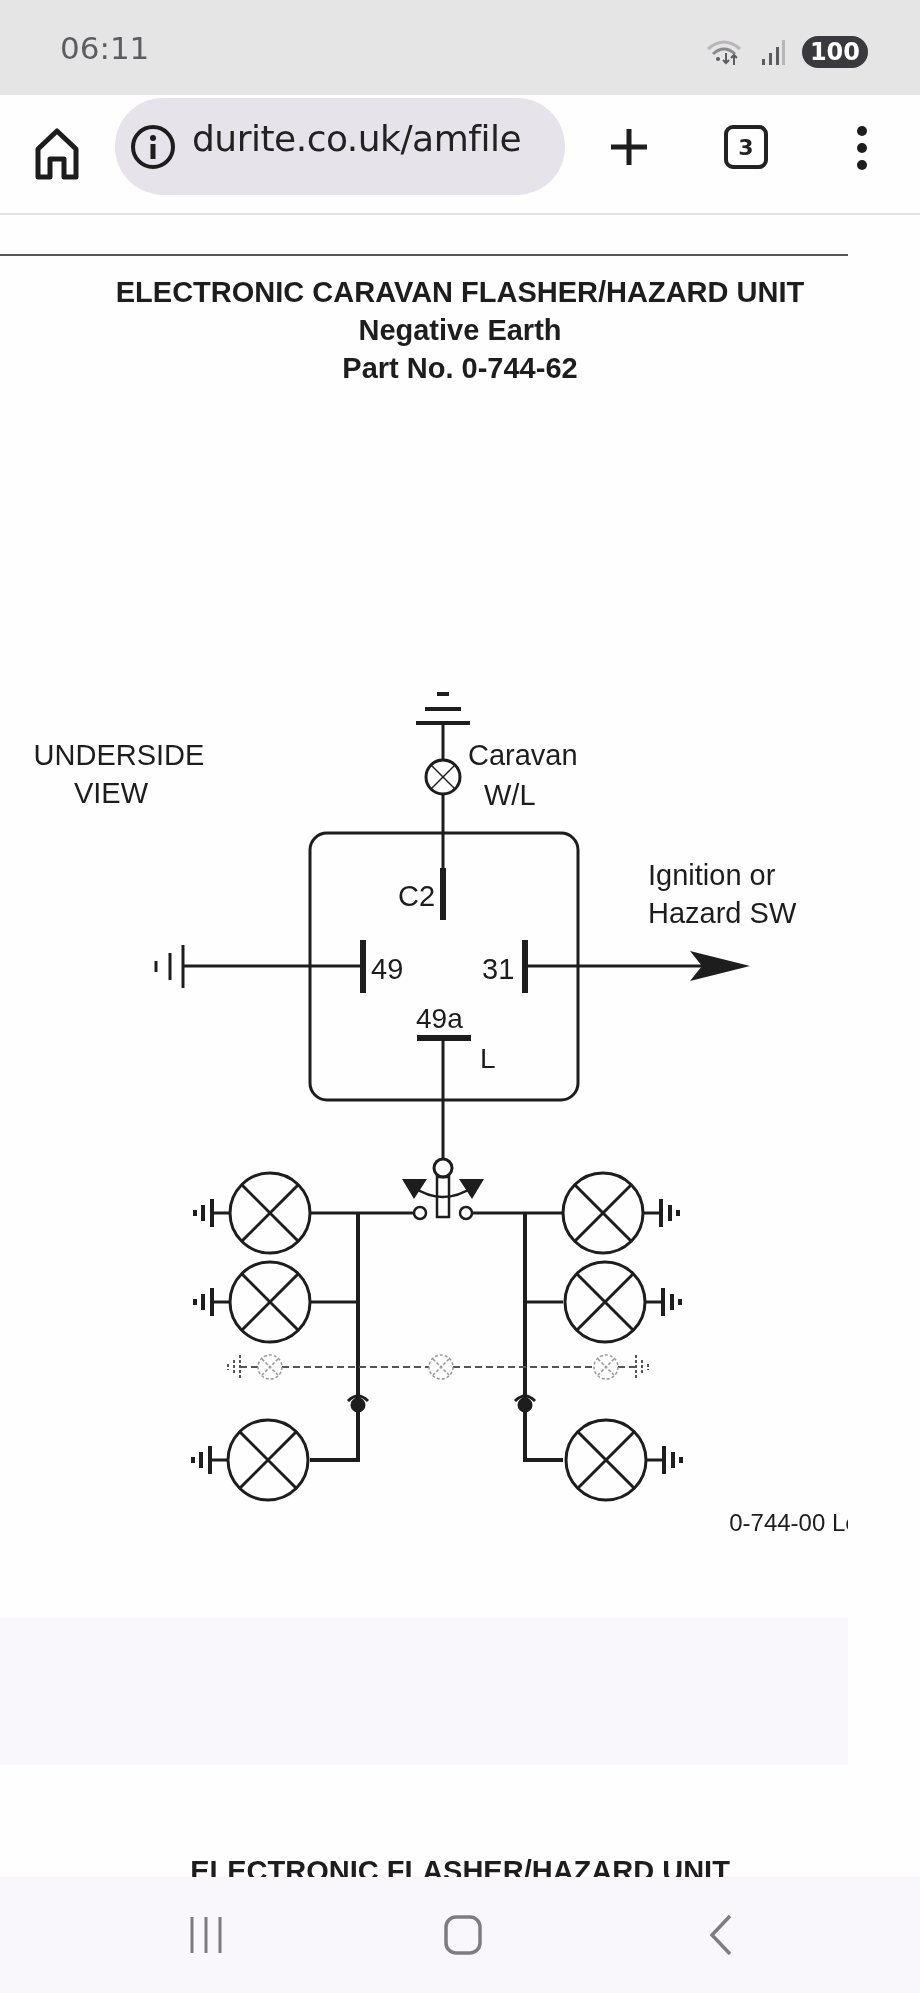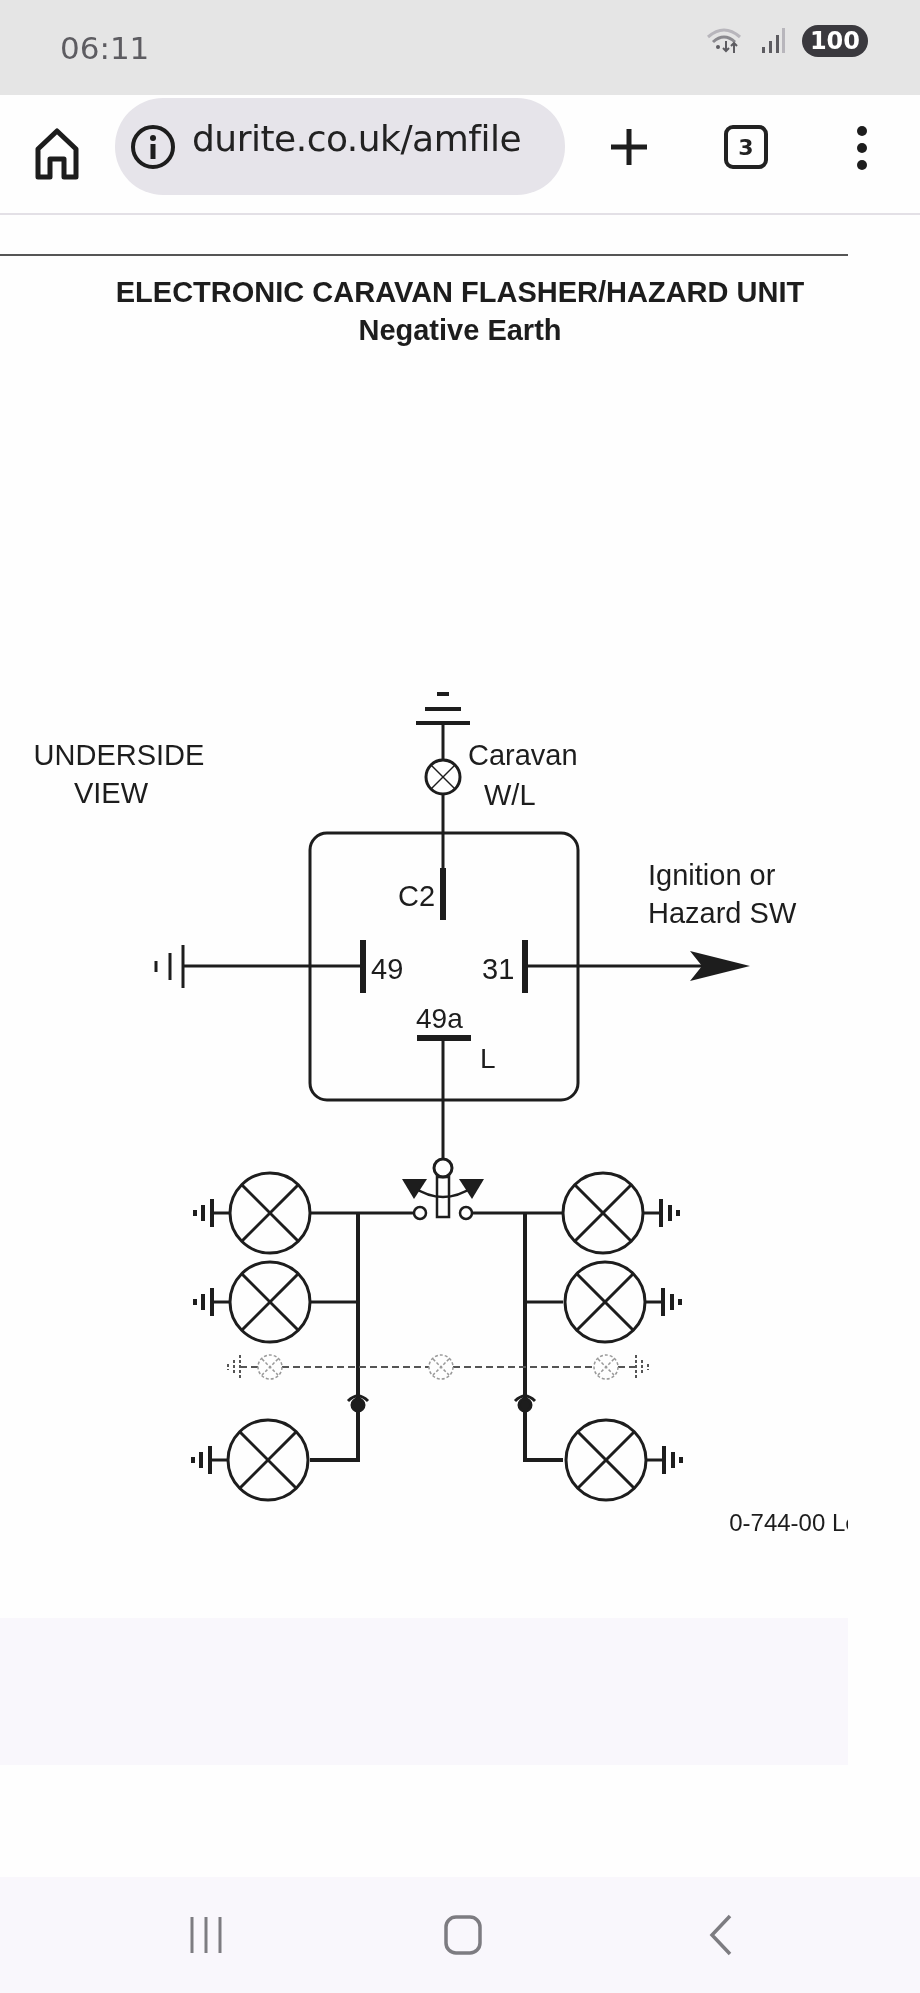--- a/index.html
+++ b/index.html
@@ -1,21 +1,21 @@
 <!DOCTYPE html>
 <html><head>
 <meta charset="utf-8">
 <style>
   * { box-sizing: border-box; margin: 0; padding: 0; }
   html, body { width: 920px; height: 1993px; background: #fefefe; overflow: hidden; }
   body { position: relative; font-family: "Liberation Sans", sans-serif; color: #222; }
 
   .status-bar { position: absolute; top: 0; left: 0; width: 920px; height: 95px; background: #e5e5e5; }
   .status-time { position: absolute; left: 60px; top: 30px; font-size: 31px; color: #5d5c61; font-family: "DejaVu Sans", sans-serif; }
-  .status-icons { position: absolute; right: 52px; top: 25px; display: flex; align-items: flex-start; gap: 16px; }
+  .status-icons { position: absolute; right: 52px; top: 36px; display: flex; align-items: center; gap: 16px; }
   .battery-pill { background: #3a393e; color: #fff; border-radius: 17px; padding: 2px 8px; font-size: 24px; font-weight: bold; font-family: "DejaVu Sans", sans-serif; }
 
   .toolbar { position: absolute; top: 95px; left: 0; width: 920px: height: 118px; height: 118px; background: #f9f7fc; }
   .home-btn { position: absolute; left: 32px; top: 28px; width: 50px; height: 60px; }
   .url-pill { position: absolute; left: 115px; top: 3px; width: 450px; height: 97px; background: #e6e4ea; border-radius: 48px; }
   .url-info-icon { position: absolute; left: 130px; top: 29px; width: 46px; height: 46px; }
   .url-text { position: absolute; left: 192px; top: 23px; font-size: 36px; color: #222; white-space: nowrap; overflow: hidden; width: 356px; font-family: "DejaVu Sans", sans-serif; letter-spacing: -0.5px; }
   .new-tab-btn { position: absolute; left: 604px; top: 22px; width: 50px; height: 60px; }
   .tabs-btn { position: absolute; left: 724px; top: 30px; width: 44px; height: 44px; border: 4px solid #222; border-radius: 9px; font-size: 22px; font-weight: bold; display: flex; align-items: center; justify-content: center; font-family: "DejaVu Sans", sans-serif; }
   .menu-btn { position: absolute; left: 852px; top: 28px; width: 20px; height: 50px; }
@@ -88,20 +88,21 @@
 <div class="toolbar-divider"></div>
 
 <div class="page">
   <div class="hr-top"></div>
   <div class="vr-right"></div>
   <div class="vr-right2"></div>
 
   <div class="title-block">
     <div>ELECTRONIC CARAVAN FLASHER/HAZARD UNIT</div>
     <div>Negative Earth</div>
+    <div>Part No. 0-744-62</div>
   </div>
 
 
   <svg class="diagram" viewBox="0 0 920 1662">
     <g stroke="#1d1d1d" fill="none" stroke-width="3">
 
       <g>
         <line x1="416" y1="508" x2="470" y2="508" stroke-width="4"></line>
         <line x1="425" y1="494" x2="461" y2="494" stroke-width="4"></line>
         <line x1="437" y1="479" x2="449" y2="479" stroke-width="4"></line>
@@ -278,20 +279,21 @@
     <text x="398" y="691" font-size="29">C2</text>
     <text x="371" y="764" font-size="29">49</text>
     <text x="482" y="764" font-size="29">31</text>
     <text x="416" y="813" font-size="28">49a</text>
     <text x="480" y="853" font-size="28">L</text>
     <text x="892" y="1316" font-size="24" text-anchor="end">0-744-00 Leaf1</text>
   </svg>
 
   <div class="gray-band"></div>
   <div class="vr-bottom"></div>
+  <div class="next-title">ELECTRONIC FLASHER/HAZARD UNIT</div>
 </div>
 
 <div class="nav-bar">
   <svg class="nav-btn" style="left:188px;width:36px" viewBox="0 0 36 44">
     <line x1="4" y1="4" x2="4" y2="40" stroke="#7d7c81" stroke-width="3"></line>
     <line x1="18" y1="4" x2="18" y2="40" stroke="#7d7c81" stroke-width="3"></line>
     <line x1="32" y1="4" x2="32" y2="40" stroke="#7d7c81" stroke-width="3"></line>
   </svg>
   <svg class="nav-btn" style="left:443px;width:40px" viewBox="0 0 40 44">
     <rect x="3" y="4" width="34" height="36" rx="10" stroke="#7d7c81" stroke-width="3.5" fill="none"></rect>

